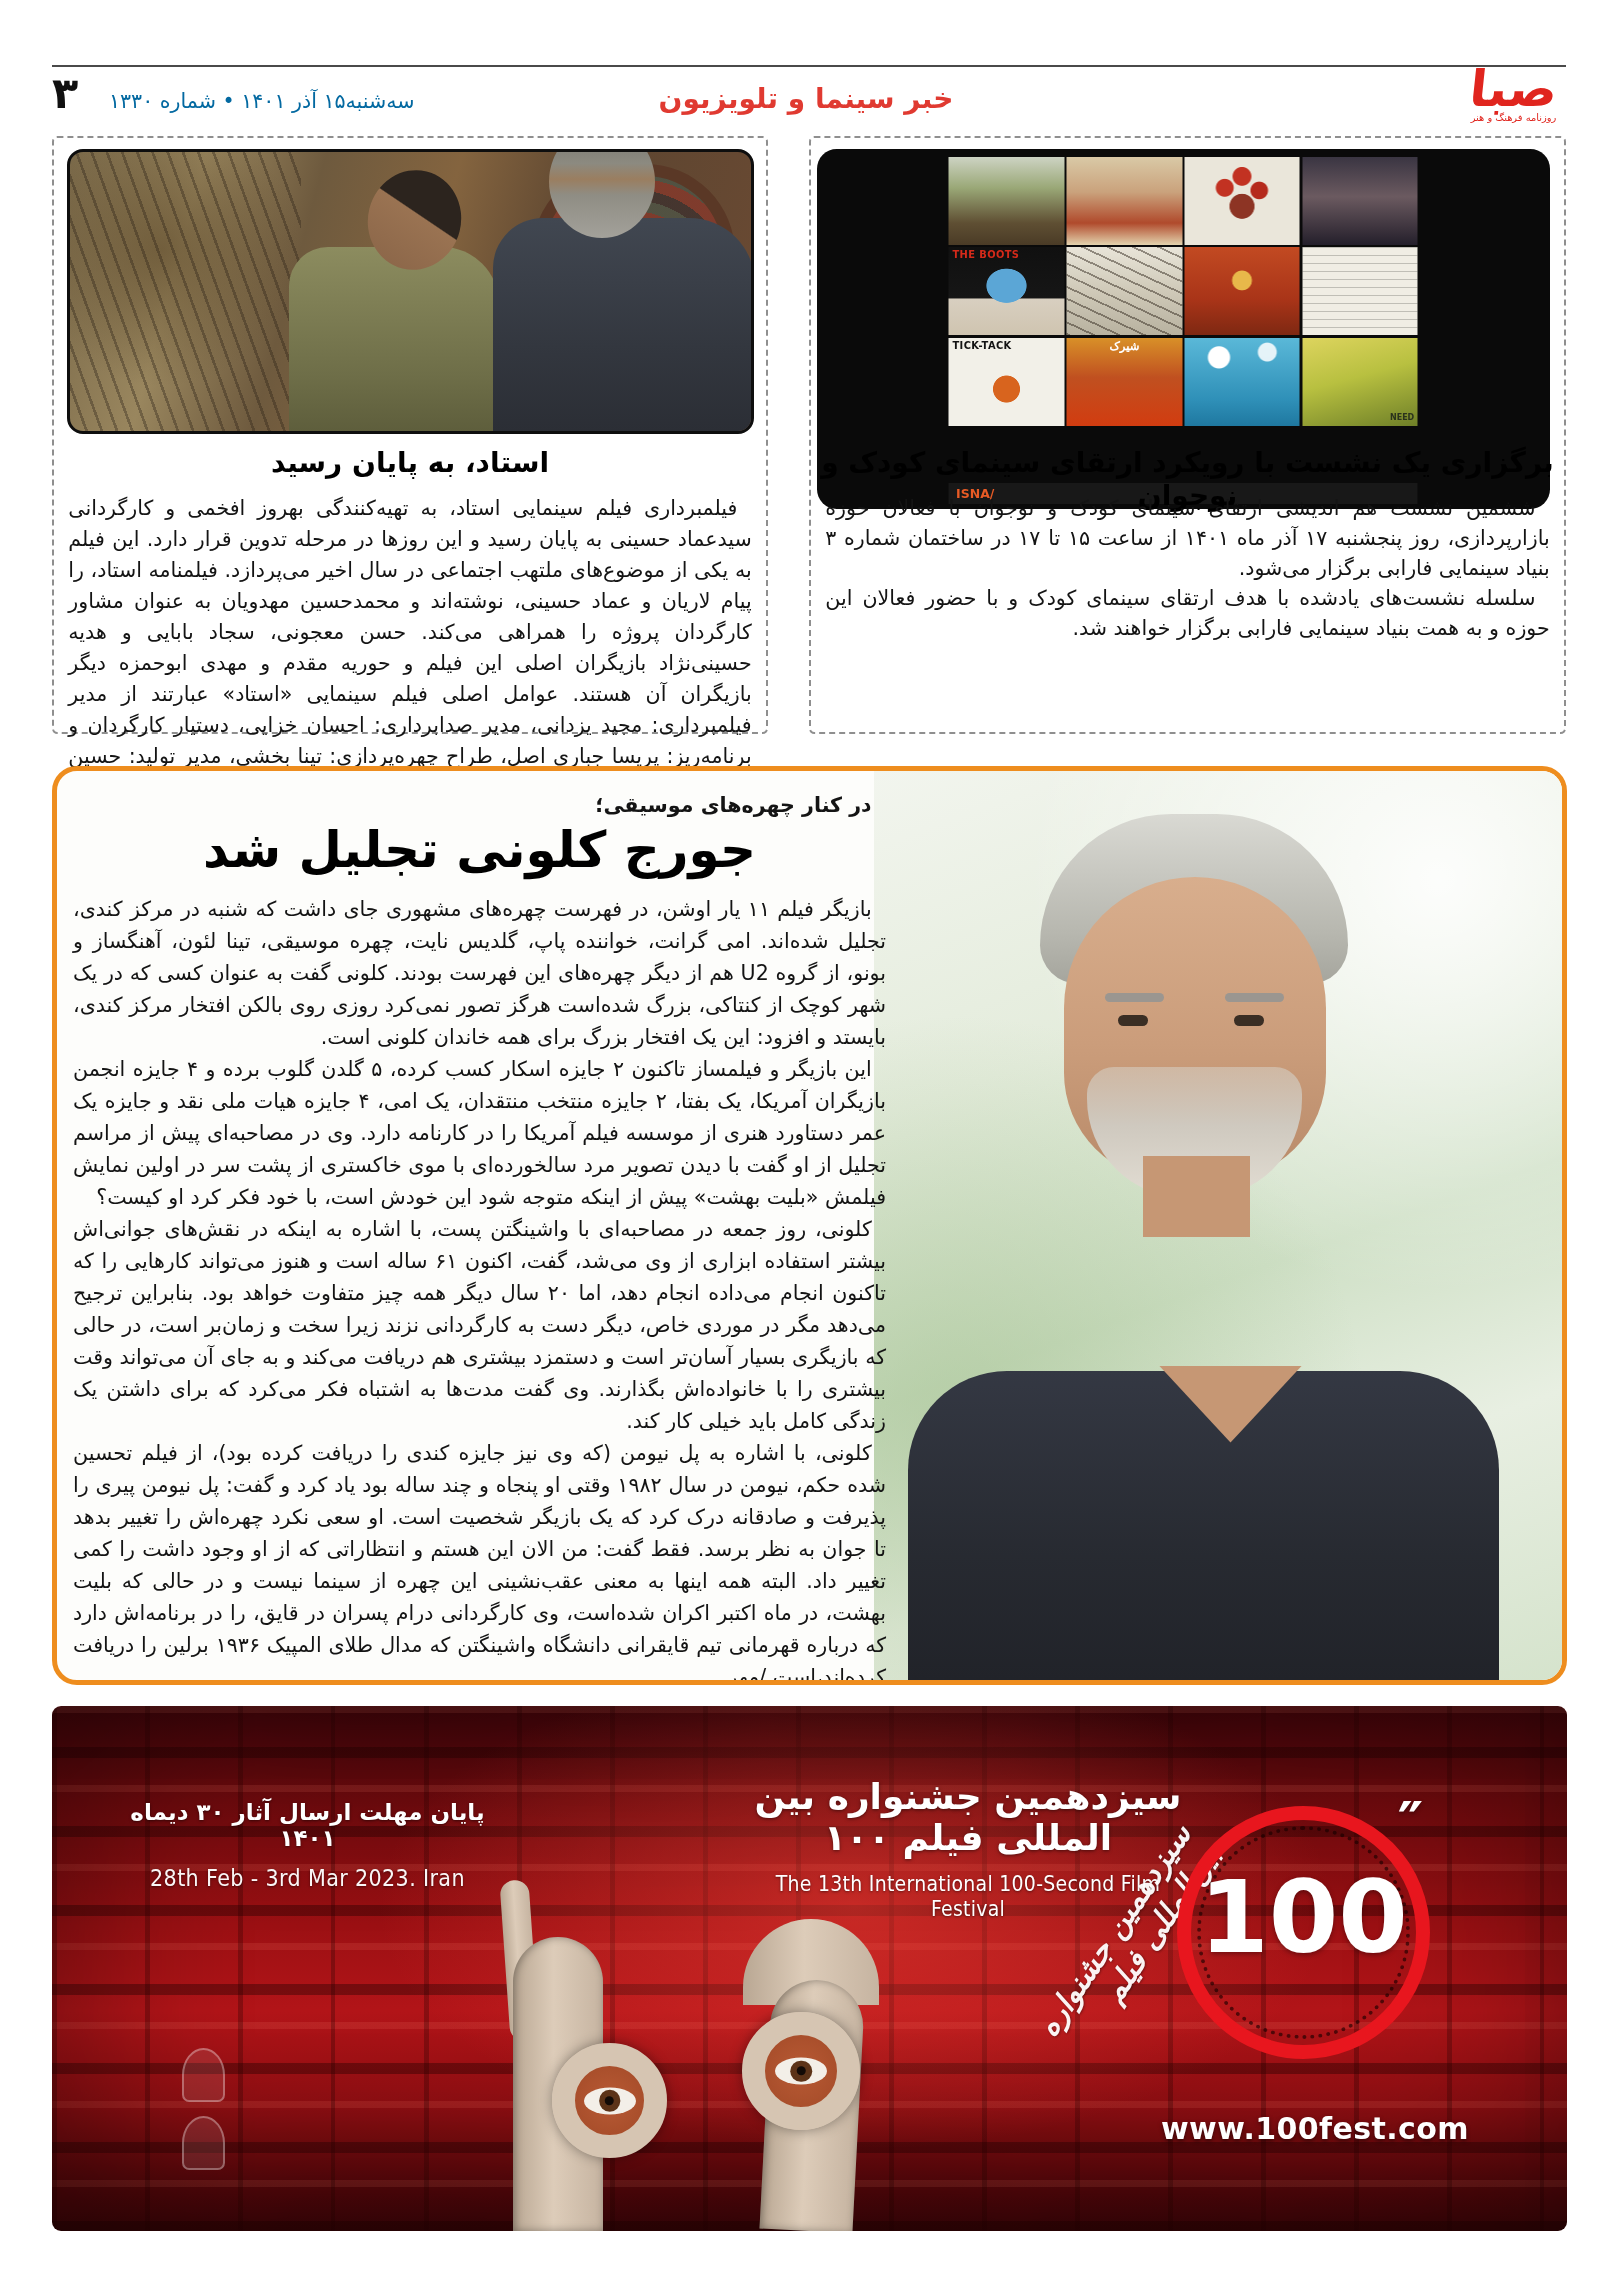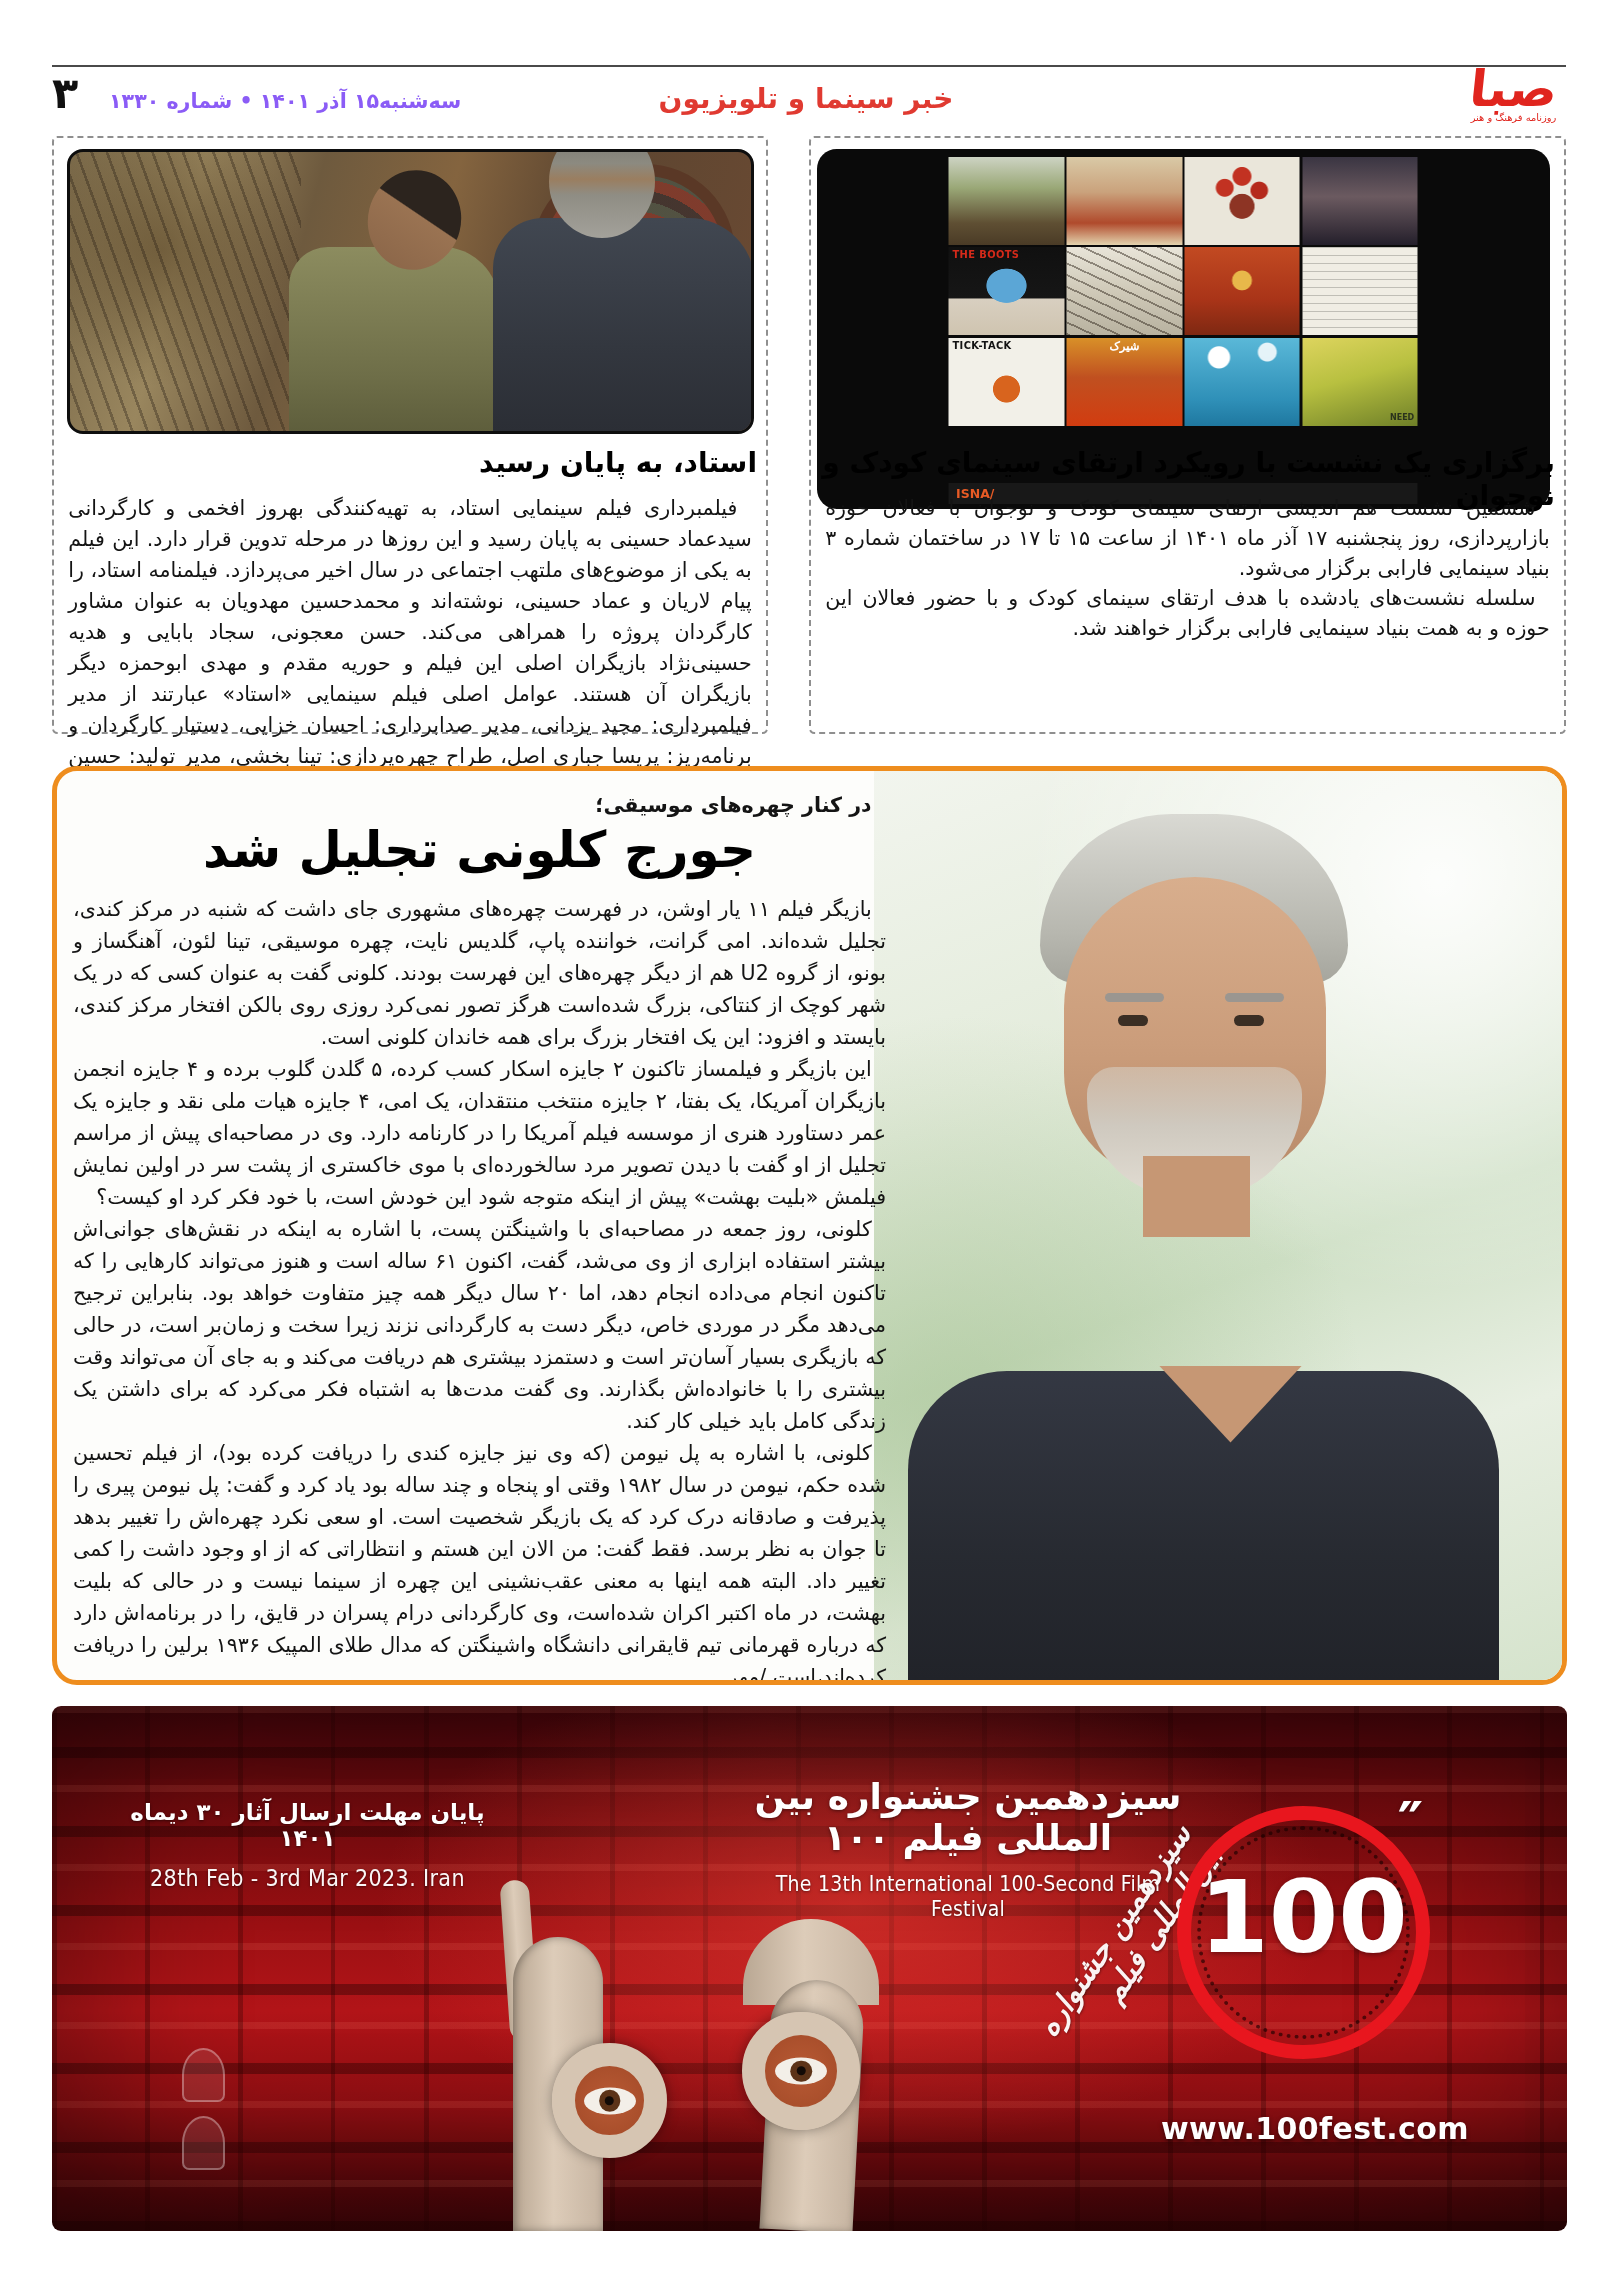--- a/index.html
+++ b/index.html
@@ -5,31 +5,31 @@
   html,body{margin:0;padding:0;}
   body{
     width:1618px;height:2293px;position:relative;background:#ffffff;
     font-family:"DejaVu Sans", sans-serif;color:#111;
   }
   .abs{position:absolute;}
 
   
   .toprule{position:absolute;left:52px;right:52px;top:65px;border-top:2.7px solid #4a4a4a;}
   .pageno{position:absolute;left:52px;top:72px;font-size:43px;font-weight:bold;color:#101010;line-height:1;}
-  .dateline{position:absolute;left:109px;top:89px;font-size:20.6px;font-weight:bold;color:#8b5cf6;direction:rtl;}
+  .dateline{position:absolute;left:109px;top:89px;font-size:20.6px;font-weight:normal;color:#0369a1;direction:rtl;}
   .section-title{position:absolute;left:627px;width:358px;top:82px;text-align:center;font-size:28px;font-weight:bold;color:#e03a31;direction:rtl;}
   .logo{position:absolute;left:1458px;top:63px;width:111px;text-align:center;color:#e0251e;}
   .logo-text{font-size:50px;font-weight:bold;line-height:1.05;transform:skewX(-6deg);}
   .logo-tag{font-size:9.9px;margin-top:-3.6px;letter-spacing:0.4px;}
 
   
   .dashedbox{position:absolute;top:136px;height:598px;border:2.7px dashed #8f8f8f;border-radius:5.4px;box-sizing:border-box;background:#fff;}
   .box-left{left:52px;width:716px;}
   .box-right{left:809px;width:757px;}
-  .boxhead{position:absolute;top:308px;left:9px;right:9px;font-size:28px;font-weight:bold;direction:rtl;margin:0;color:#000;}
+  .boxhead{position:absolute;top:308px;left:9px;right:9px;text-align:center;font-size:28px;font-weight:bold;direction:rtl;margin:0;color:#000;}
   .bodytext{position:absolute;top:355px;left:14.3px;right:14.3px;direction:rtl;text-align:justify;font-size:20.6px;line-height:31px;color:#141414;margin:0;}
   .bodytext p{margin:0;text-indent:14.3px;}
   .box-right .bodytext{line-height:30px;}
 
   
   .still{position:absolute;left:12.5px;right:12.5px;top:10.7px;height:285px;border:3.6px solid #0e0e0e;border-radius:16px;overflow:hidden;box-sizing:border-box;
     background:linear-gradient(105deg,#7b6a4a 0%,#99865e 18%,#6e5a3e 34%,#84643f 52%,#5c4530 70%,#6b4a33 100%);}
   .still .mural{position:absolute;left:0;top:0;width:34%;height:100%;
     background:repeating-linear-gradient(70deg,rgba(40,30,20,.35) 0 2.7px,transparent 2.7px 14.3px),
                radial-gradient(circle at 40% 35%,rgba(90,70,40,.6),transparent 60%);}

